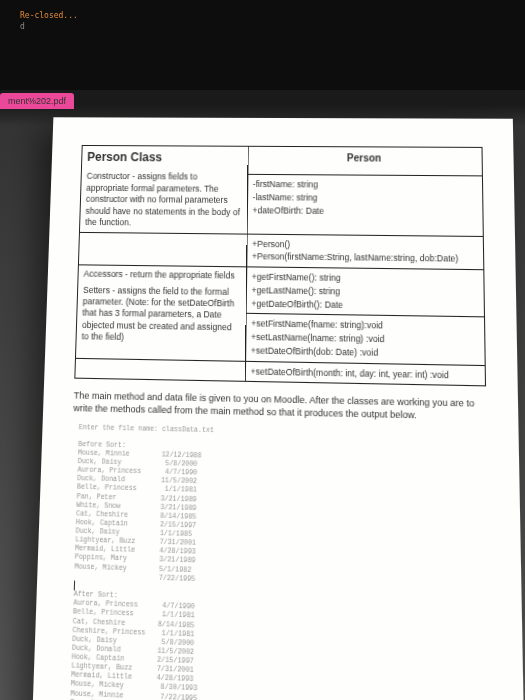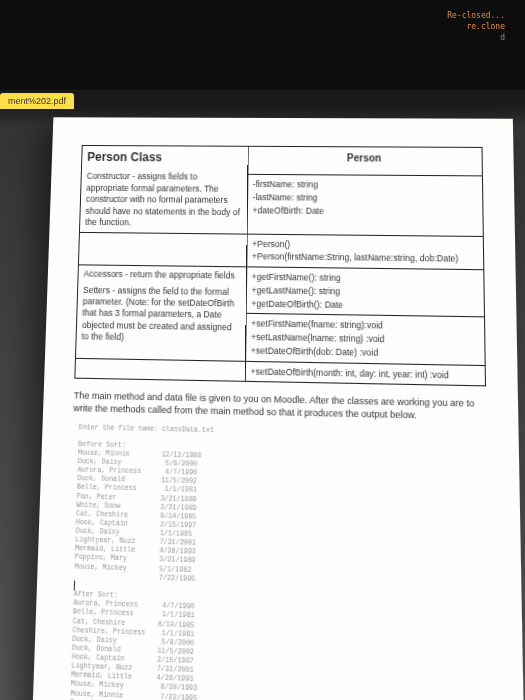--- a/index.html
+++ b/index.html
@@ -15,27 +15,26 @@
     .code-area {
       position: absolute;
       top: 0; left: 0; right: 0;
       height: 90px;
       background: #0d0d0d;
       padding: 10px 20px;
       color: #888;
       font-family: monospace;
       font-size: 8px;
       line-height: 1.4;
-      text-align: right;
     }
     .code-area .accent { color: #e28b3a; }
     .tab-bar {
       position: absolute;
       top: 93px; left: 0;
-      background: #fde047;
+      background: #ec4899;
       padding: 3px 8px;
       border-radius: 3px 3px 0 0;
       font-size: 9px;
       color: #333;
       z-index: 2;
     }
     .doc-frame {
       position: absolute;
       top: 118px;
       left: 50px;
@@ -85,21 +84,20 @@
       margin: 4px 0 8px 6px;
       filter: blur(0.3px);
     }
     .cursor { display:inline-block; width:1px; height:9px; background:#333; vertical-align:middle; }
   </style>
 </head>
 <body>
 
 <div class="code-area">
   <div><span class="accent">Re-closed...</span></div>
-  <div><span class="accent">re.clone</span></div>
   <div><span>d</span></div>
 </div>
 
 <div class="tab-bar">
   <span>ment%202.pdf</span>
 </div>
 
 <div class="doc-frame">
   <div class="doc-content">
 

